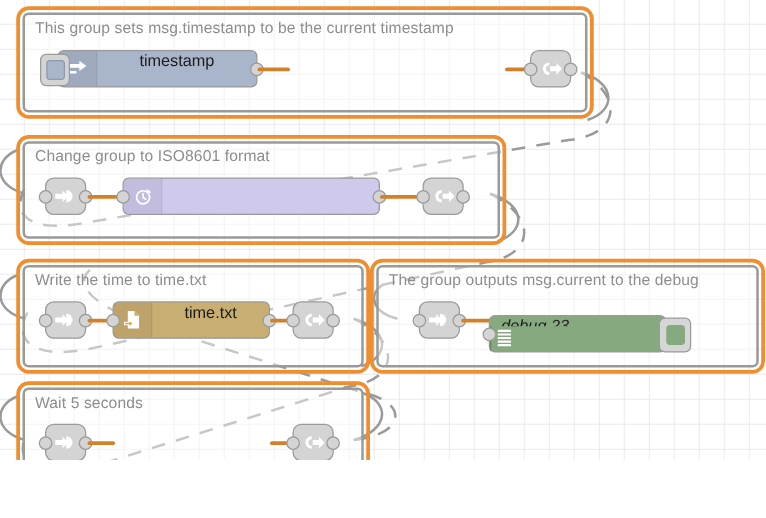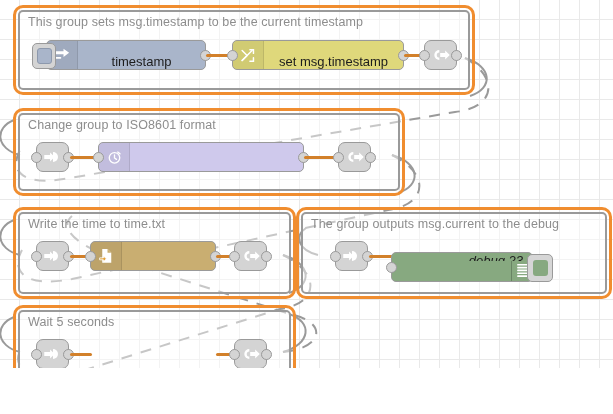--- a/index.html
+++ b/index.html
@@ -34,21 +34,21 @@
   .group-label{
     position:absolute;left:8px;top:3px;
     font-size:12.5px;color:#8d8d8d;
     white-space:nowrap;letter-spacing:0.1px;
   }
   
   .node{
     position:absolute;height:30px;border-radius:5px;
     border:1px solid #9a9a9a;
     box-sizing:border-box;
-    display:flex;align-items:flex-end;
+    display:flex;align-items:flex-start;
   }
   .node .icon-box{
     width:30px;height:100%;
     border-right:1px solid rgba(0,0,0,.10);
     border-radius:4px 0 0 4px;
     background:rgba(0,0,0,.06);
     display:flex;align-items:center;justify-content:center;
     flex:0 0 30px;
   }
   .node .label{
@@ -148,33 +148,20 @@
           <path d="M3 15h11v-2H3z" opacity="0"></path>
           <rect x="3" y="14.5" width="8" height="2.6" rx="1"></rect>
         </svg>
       </div>
       <div class="label">timestamp</div>
       <div class="port" style="right:-6px;top:9px;"></div>
     </div>
 
     <div class="wire" style="left:186px;top:42px;width:26px;"></div>
 
-    <div class="node change" style="left:212px;top:28px;width:172px;">
-      <div class="port" style="left:-6px;top:9px;"></div>
-      <div class="icon-box">
-        <svg width="17" height="17" viewBox="0 0 24 24" fill="none" stroke="#fff" stroke-width="2.1" stroke-linecap="round">
-          <path d="M3 5l7 7-7 7"></path>
-          <path d="M3 19L17 5"></path>
-          <path d="M14 4h5v5"></path>
-          <path d="M14 20h5v-5"></path>
-        </svg>
-      </div>
-      <div class="label">set msg.timestamp</div>
-      <div class="port" style="right:-6px;top:9px;"></div>
-    </div>
 
     <div class="wire" style="left:384px;top:42px;width:24px;"></div>
 
     <div class="linknode" style="left:404px;top:28px;">
       <div class="port" style="left:-6px;top:9px;"></div>
       <svg width="20" height="20" viewBox="0 0 24 24">
         <path d="M4 12a6 6 0 0 1 6-6v12a6 6 0 0 1-6-6z" fill="#fff"></path>
         <circle cx="10" cy="12" r="3.1" fill="#d4d4d4"></circle>
         <path d="M11 9.6h6V6.5L22.5 12 17 17.5v-3.1h-6z" fill="#fff"></path>
       </svg>
@@ -237,20 +224,21 @@
 
     <div class="node file" style="left:70px;top:27px;width:126px;">
       <div class="port" style="left:-6px;top:9px;"></div>
       <div class="icon-box">
         <svg width="18" height="18" viewBox="0 0 24 24" fill="#fff">
           <path d="M7 2.5h7l5 5V21H7z" fill="#fff"></path>
           <path d="M14 2.5l5 5h-5z" fill="#c9ae71"></path>
           <path d="M3.5 14.5h5v-2.6l4 3.9-4 3.9v-2.6h-5z" fill="#e2a23b" stroke="#fff" stroke-width="1.1"></path>
         </svg>
       </div>
+      <div class="label">time.txt</div>
       <div class="port" style="right:-6px;top:9px;"></div>
     </div>
 
     <div class="wire" style="left:196px;top:41px;width:22px;"></div>
 
     <div class="linknode" style="left:214px;top:27px;">
       <div class="port" style="left:-6px;top:9px;"></div>
       <svg width="20" height="20" viewBox="0 0 24 24">
         <path d="M4 12a6 6 0 0 1 6-6v12a6 6 0 0 1-6-6z" fill="#fff"></path>
         <circle cx="10" cy="12" r="3.1" fill="#d4d4d4"></circle>

